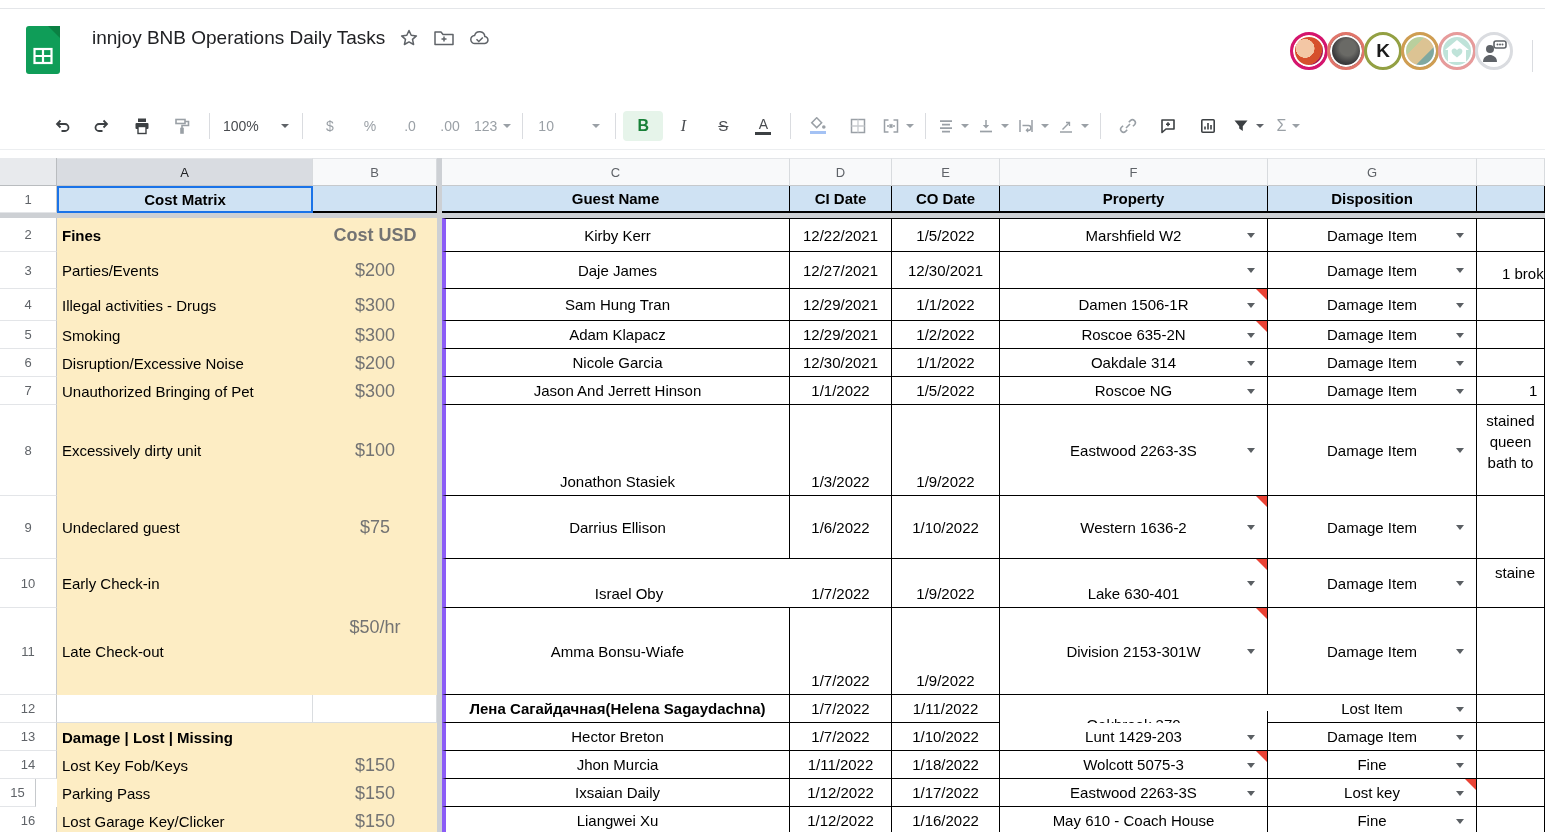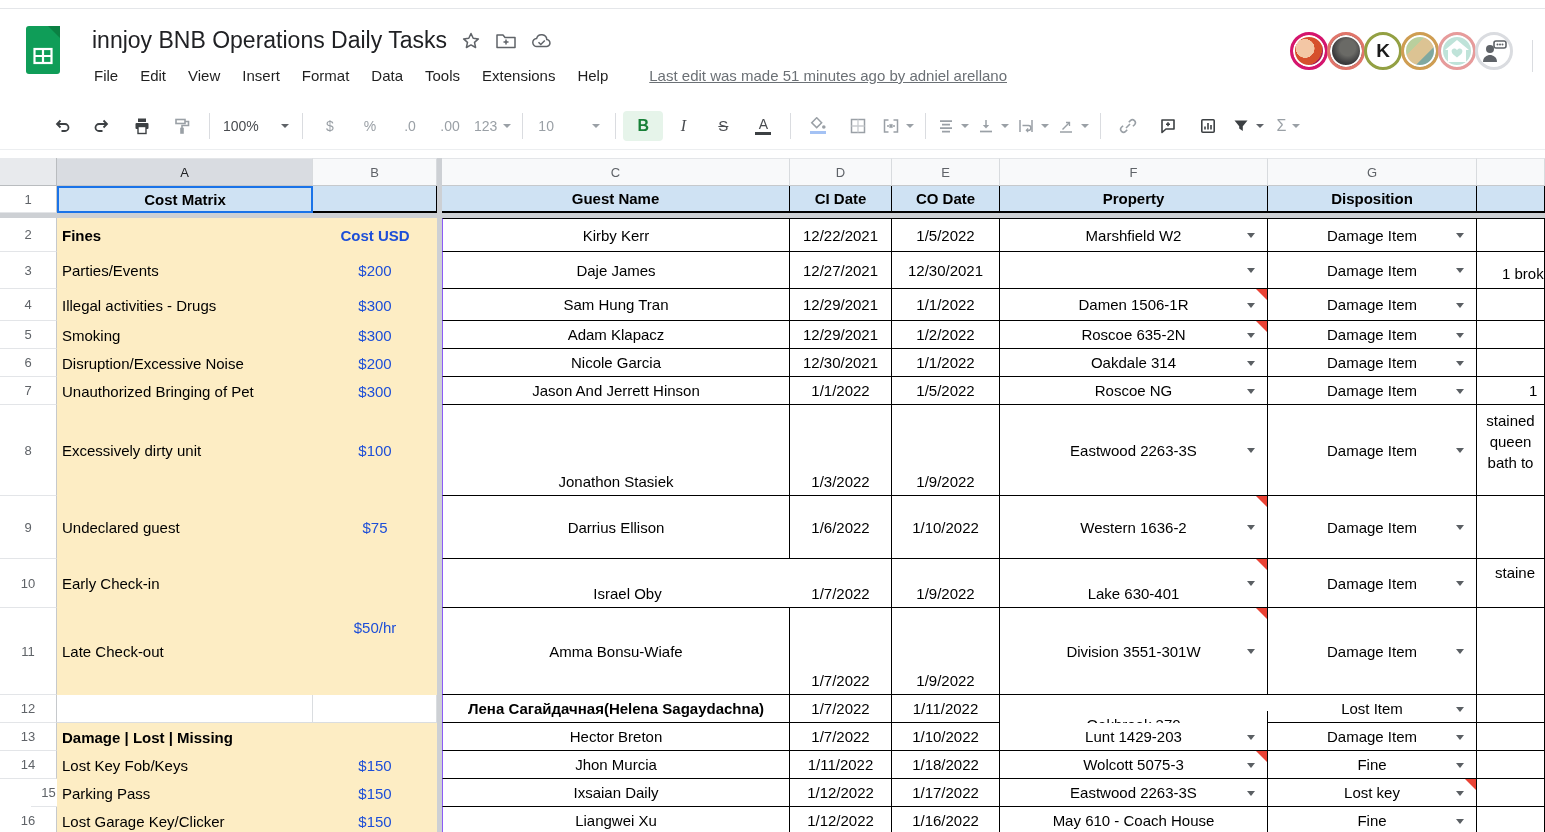--- a/index.html
+++ b/index.html
@@ -4,21 +4,21 @@
 <style>
   html,body{margin:0;padding:0}
   body{width:1545px;height:832px;position:relative;overflow:hidden;background:#fff;
        font-family:"Liberation Sans",sans-serif;color:#202124}
   svg{display:block}
   
   #topbar{position:absolute;left:0;top:0;width:1545px;height:102px;background:#fff}
   .topline{position:absolute;top:8px;left:0;width:100%;height:1px;background:#e4e6e9}
   #logo{position:absolute;left:26px;top:26px;width:34px;height:48px}
   #title-row{position:absolute;left:92px;top:27px;display:flex;align-items:center;gap:14px}
-  #doc-title{font-size:23px;color:#202124;white-space:nowrap}
+  #doc-title{font-size:19px;color:#202124;white-space:nowrap}
   .ticon{color:#5f6368}
   #menu-row{position:absolute;left:83px;top:63px;display:flex;align-items:center;font-size:15px;color:#1f1f1f}
   .menu-item{padding:4px 11px;border-radius:4px;cursor:default}
   #last-edit{margin-left:30px;color:#6b7075;text-decoration:underline;font-size:15px;white-space:nowrap}
   #avatars{position:absolute;right:32px;top:32px;display:flex}
   .av{width:38px;height:38px;border-radius:50%;box-sizing:border-box;margin-left:-1px;
       display:flex;align-items:center;justify-content:center;overflow:hidden;
       box-shadow:inset 0 0 0 2px #fff}
   .av-k{font-weight:700;font-size:19px;color:#1b1b1b;background:#fff}
   #share-divider{position:absolute;right:12px;top:40px;width:1px;height:32px;background:#dadce0}
@@ -53,27 +53,27 @@
           border-bottom:1px solid #e3e5e8;color:#5f6368;font-size:13px;
           display:flex;align-items:center;justify-content:center}
   .cream{position:absolute;background:#fdedc4}
   .hdrcell{position:absolute;box-sizing:border-box;background:#cfe2f3;border-bottom:2px solid #000;
            border-right:1px solid #000;font-weight:700;font-size:15px;color:#000;
            display:flex;align-items:center;justify-content:center;overflow:hidden}
   .a1sel{border:2px solid #1a73e8}
   .acell{position:absolute;box-sizing:border-box;display:flex;align-items:center;font-size:15px;
          color:#000;padding-left:5px;overflow:hidden}
   .bcell{position:absolute;box-sizing:border-box;display:flex;align-items:center;justify-content:center;
-         font-size:15px;color:#1d4ed8;overflow:hidden}
+         font-size:18px;color:#737373;overflow:hidden}
   .plaincell{background:#fff;border-right:1px solid #dadde0;border-bottom:1px solid #dadde0}
   .bold{font-weight:700}
   .dcell{position:absolute;box-sizing:border-box;background:#fff;border-right:1px solid #000;
          border-bottom:1px solid #000;display:flex;align-items:center;justify-content:center;
          font-size:15px;color:#000;overflow:hidden}
-  .leftb{border-left:1px solid #8b5cf6}
+  .leftb{border-left:4px solid #8b5cf6}
   .topb{border-top:1px solid #000}
   .vab{align-items:flex-end;padding-bottom:5px}
   .dd{position:absolute;right:12px;top:50%;margin-top:-2px;width:0;height:0;
       border-left:4.5px solid transparent;border-right:4.5px solid transparent;
       border-top:5px solid #5a5f63}
   .wedge{position:absolute;top:0;right:0;width:0;height:0;border-left:11px solid transparent}
   .wedge.red{border-top:11px solid #ea4335}
   .fdiv{position:absolute;background:#cdd0d4}
   .hr3{justify-content:flex-start;align-items:flex-end;padding:0 0 6px 25px}
   .hr7{justify-content:flex-start;align-items:flex-end;padding:0 0 5px 52px}
@@ -108,32 +108,20 @@
         <path d="M11 8.5 v5 M8.5 11 h5"></path>
       </svg>
     </span>
     <span class="ticon">
       <svg width="22" height="20" viewBox="0 0 22 20" fill="none" stroke="#5f6368" stroke-width="1.5">
         <path d="M6 15.5 a4 4 0 0 1 -.4-8 a5.2 5.2 0 0 1 10.2 1.1 a3.4 3.4 0 0 1 -.6 6.9 Z" stroke-linejoin="round"></path>
         <path d="M7.5 11.2 l2.3 2.3 l4-4"></path>
       </svg>
     </span>
   </div>
-  <div id="menu-row">
-    <span class="menu-item">File</span>
-    <span class="menu-item">Edit</span>
-    <span class="menu-item">View</span>
-    <span class="menu-item">Insert</span>
-    <span class="menu-item">Format</span>
-    <span class="menu-item">Data</span>
-    <span class="menu-item">Tools</span>
-    <span class="menu-item">Extensions</span>
-    <span class="menu-item">Help</span>
-    <span id="last-edit">Last edit was made 51 minutes ago by adniel arellano</span>
-  </div>
   <div id="avatars">
       <div class="av" style="border: 3px solid rgb(213, 21, 110); background: radial-gradient(circle at 38% 42%, rgb(243, 199, 165) 0px, rgb(243, 199, 165) 34%, rgb(214, 80, 44) 35%, rgb(214, 80, 44) 62%, rgb(169, 29, 82) 63%);"></div>
       <div class="av" style="border: 3px solid rgb(224, 117, 106); background: radial-gradient(circle at 55% 40%, rgb(106, 106, 102) 0px, rgb(106, 106, 102) 30%, rgb(58, 58, 60) 60%);"></div>
       <div class="av av-k" style="border: 3px solid rgb(147, 160, 67);">
         <span>K</span>
       </div>
       <div class="av" style="border: 3px solid rgb(207, 157, 82); background: linear-gradient(135deg, rgb(185, 207, 157) 0px, rgb(185, 207, 157) 35%, rgb(220, 195, 147) 36%, rgb(220, 195, 147) 65%, rgb(127, 168, 160) 66%);"></div>
       <div class="av" style="border: 3px solid rgb(231, 155, 155); background: rgb(191, 227, 217);">
         <svg width="26" height="24" viewBox="0 0 26 24">
           <path d="M13 1 L25 11 h-3 v12 H4 V11 H1 Z" fill="#ffffff"></path>
@@ -316,21 +304,21 @@
     <div class="rowhdr" style="left: 0px; top: 321px; width: 57px; height: 28px;">5</div>
     <div class="rowhdr" style="left: 0px; top: 349px; width: 57px; height: 28px;">6</div>
     <div class="rowhdr" style="left: 0px; top: 377px; width: 57px; height: 28px;">7</div>
     <div class="rowhdr" style="left: 0px; top: 405px; width: 57px; height: 91px;">8</div>
     <div class="rowhdr" style="left: 0px; top: 496px; width: 57px; height: 63px;">9</div>
     <div class="rowhdr" style="left: 0px; top: 559px; width: 57px; height: 49px;">10</div>
     <div class="rowhdr" style="left: 0px; top: 608px; width: 57px; height: 87px;">11</div>
     <div class="rowhdr" style="left: 0px; top: 695px; width: 57px; height: 28px;">12</div>
     <div class="rowhdr" style="left: 0px; top: 723px; width: 57px; height: 28px;">13</div>
     <div class="rowhdr" style="left: 0px; top: 751px; width: 57px; height: 28px;">14</div>
-    <div class="rowhdr" style="left: 0px; top: 779px; width: 36px; height: 28px; margin-left: 31px;">15</div>
+    <div class="rowhdr" style="left: 0px; top: 779px; width: 36px; height: 28px;">15</div>
     <div class="rowhdr" style="left: 0px; top: 807px; width: 57px; height: 28px;">16</div>
     <div class="cream" style="left: 57px; top: 218px; width: 380px; height: 477px;"></div>
     <div class="cream" style="left: 57px; top: 723px; width: 380px; height: 112px;"></div>
     <div class="hdrcell a1sel" style="left: 57px; top: 186px; width: 256px; height: 27px;">Cost Matrix</div>
     <div class="hdrcell" style="left: 313px; top: 186px; width: 124px; height: 27px;"></div>
     <div class="hdrcell" style="left: 442px; top: 186px; width: 348px; height: 27px;">Guest Name</div>
     <div class="hdrcell" style="left: 790px; top: 186px; width: 102px; height: 27px;">CI Date</div>
     <div class="hdrcell" style="left: 892px; top: 186px; width: 108px; height: 27px;">CO Date</div>
     <div class="hdrcell" style="left: 1268px; top: 186px; width: 209px; height: 27px;">Disposition</div>
     <div class="hdrcell" style="left: 1000px; top: 186px; width: 268px; height: 27px;">Property</div>
@@ -463,21 +451,21 @@
     <div class="dcell" style="left: 1268px; top: 559px; width: 209px; height: 49px;">
       <div>Damage Item</div>
       <div class="dd"></div>
     </div>
     <div class="dcell hcell hr10" style="left: 1477px; top: 559px; width: 68px; height: 49px;">staine</div>
     <div class="acell" style="left: 57px; top: 608px; width: 256px; height: 87px;">Late Check-out</div>
     <div class="dcell leftb" style="left: 442px; top: 608px; width: 348px; height: 87px;">Amma Bonsu-Wiafe</div>
     <div class="dcell vab" style="left: 790px; top: 608px; width: 102px; height: 87px;">1/7/2022</div>
     <div class="dcell vab" style="left: 892px; top: 608px; width: 108px; height: 87px;">1/9/2022</div>
     <div class="dcell" style="left: 1000px; top: 608px; width: 268px; height: 87px;">
-      <div>Division 3551-301W</div>
+      <div>Division 2153-301W</div>
       <div class="dd"></div>
       <div class="wedge red"></div>
     </div>
     <div class="dcell" style="left: 1268px; top: 608px; width: 209px; height: 87px;">
       <div>Damage Item</div>
       <div class="dd"></div>
     </div>
     <div class="dcell hcell hr11" style="left: 1477px; top: 608px; width: 68px; height: 87px;"></div>
     <div class="acell plaincell" style="left: 57px; top: 695px; width: 256px; height: 28px;"></div>
     <div class="bcell plaincell" style="left: 313px; top: 695px; width: 124px; height: 28px;"></div>

